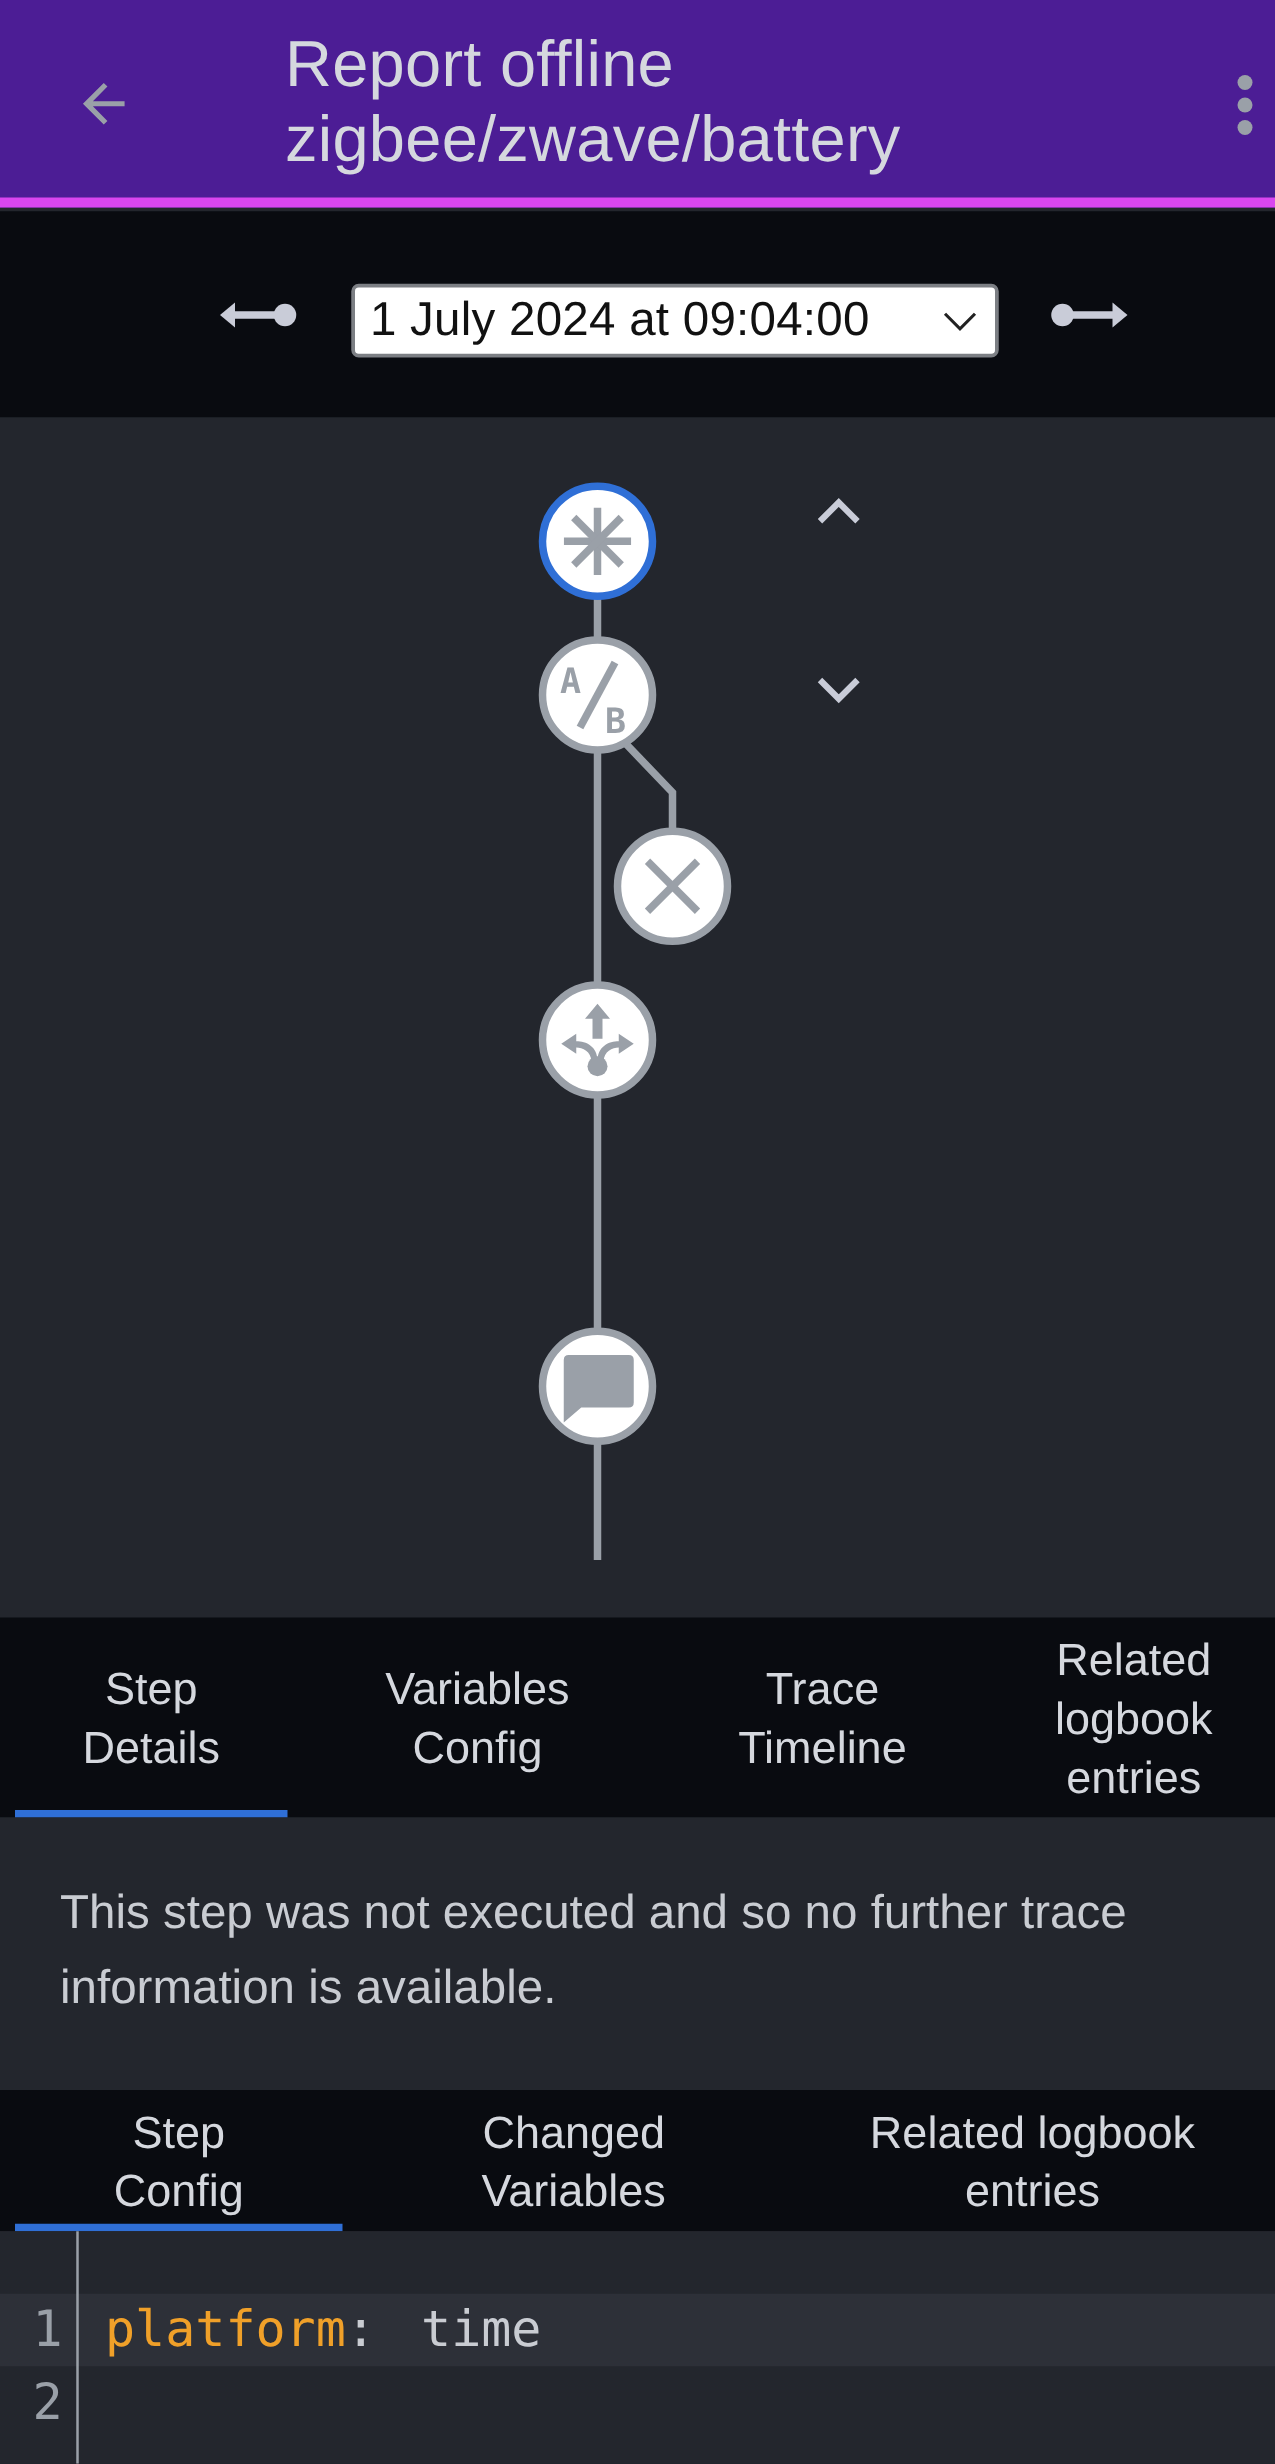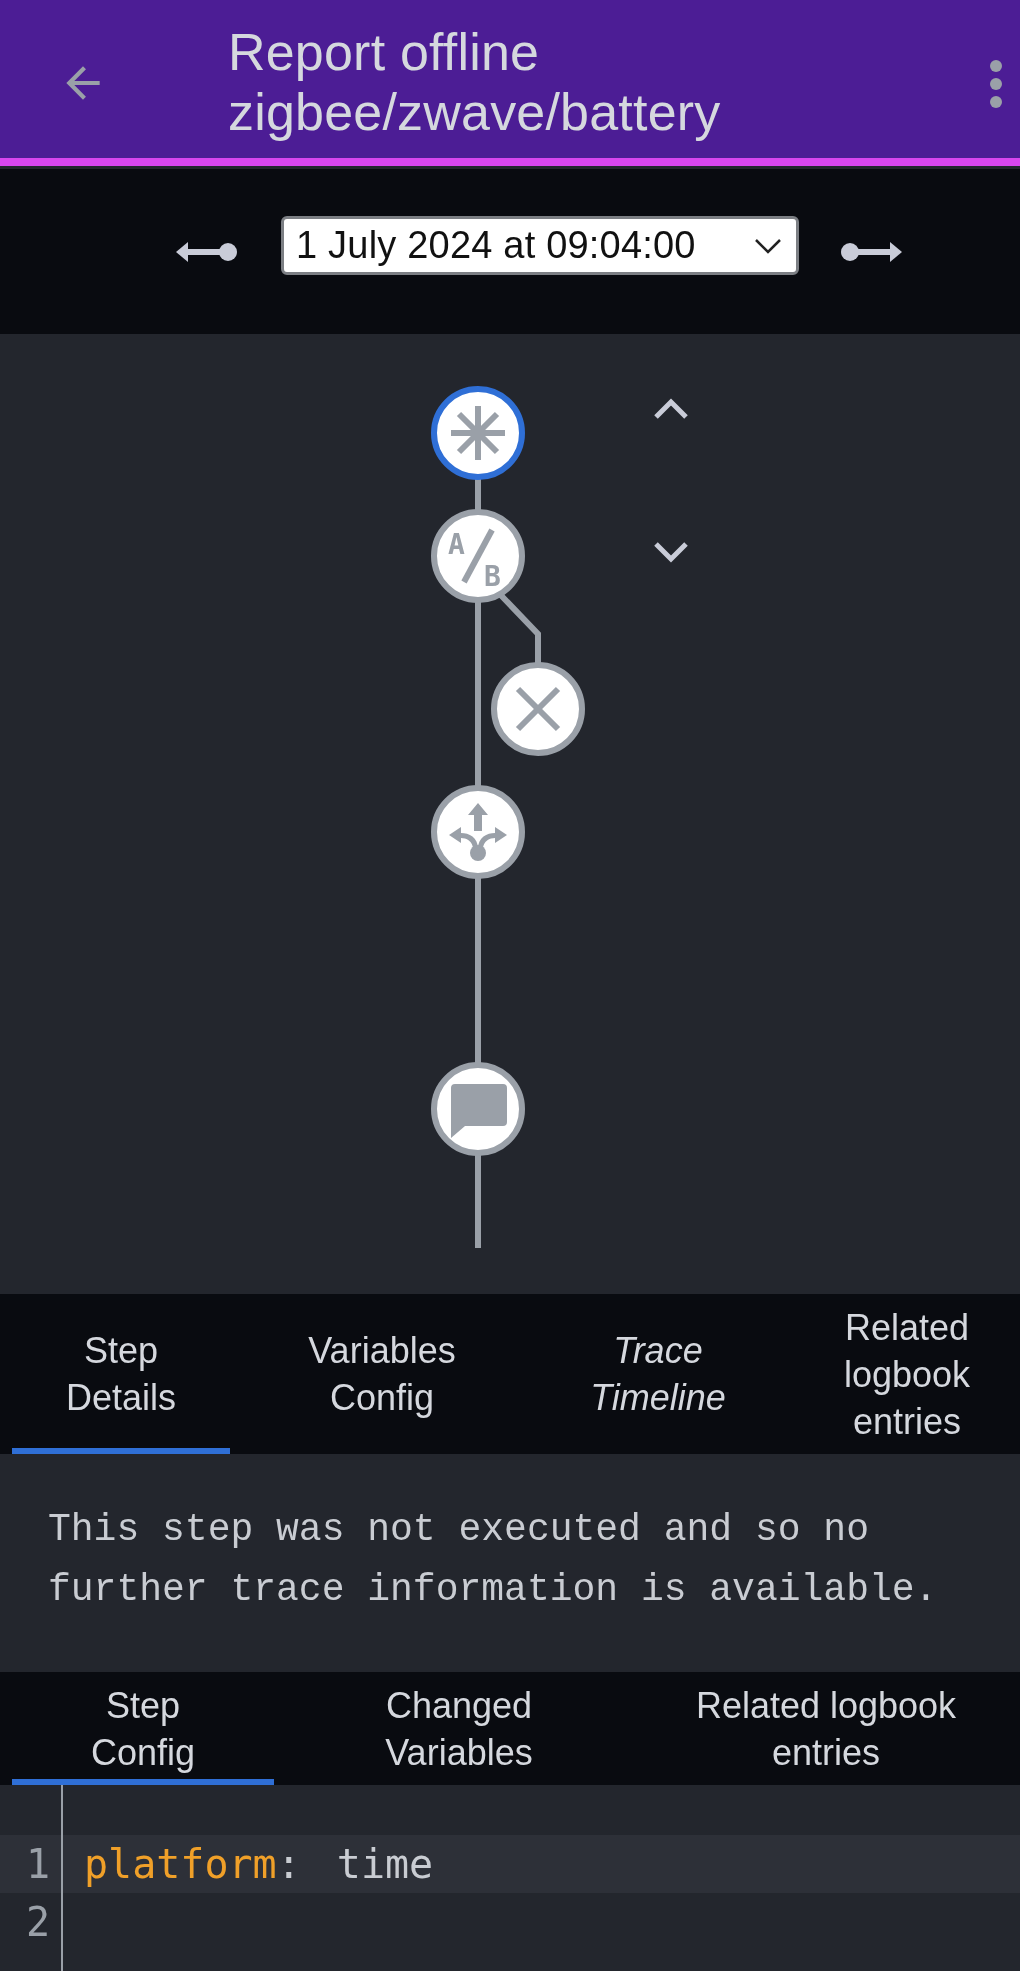--- a/index.html
+++ b/index.html
@@ -9,37 +9,37 @@
   
   .header { position: absolute; left: 0; top: 0; width: 1020px; height: 166px; background: #4c1d95; border-bottom: 8px solid #d946ef; }
   .back-btn { position: absolute; left: 52px; top: 52px; width: 62px; height: 62px; display:flex; align-items:center; justify-content:center; cursor:pointer; }
   .title { position: absolute; left: 228px; top: 22px; color: #d5d8de; font-size: 52px; line-height: 60px; letter-spacing: 0.2px; }
   .menu-btn { position: absolute; left: 976px; top: 52px; width: 40px; height: 64px; display:flex; flex-direction:column; align-items:center; justify-content:center; gap: 6px; cursor:pointer; }
   .menu-btn span { width: 12px; height: 12px; border-radius: 50%; background: #9aa0a8; display:block; }
 
   
   .selector-row { position: absolute; left: 0; top: 169px; width: 1020px; height: 165px; background: #090b10; }
   .nav-arrow { position: absolute; top: 232px; width: 70px; height: 40px; cursor:pointer; }
-  .date-select { position: absolute; left: 281px; top: 216px; width: 518px; height: 59px; background: #ffffff; border: 3px solid #7c7f84; border-radius: 6px; display:flex; align-items:center; padding-left: 12px; cursor:pointer; }
+  .date-select { position: absolute; left: 281px; top: 227px; width: 518px; height: 59px; background: #ffffff; border: 3px solid #7c7f84; border-radius: 6px; display:flex; align-items:center; padding-left: 12px; cursor:pointer; }
   .date-select .val { font-size: 38px; color: #111; flex: 1; letter-spacing: 0.2px; }
   .date-select .chev { width: 40px; height: 30px; margin-right: 8px; }
 
   
   .graph { position: absolute; left: 0; top: 334px; width: 1020px; height: 960px; background: #23262d; }
   .node { position: absolute; width: 94px; height: 94px; border-radius: 50%; background: #ffffff; border: 6px solid #9aa0a8; display:flex; align-items:center; justify-content:center; cursor:pointer; }
   .node.active { border-color: #2f6fd6; }
   .line { position: absolute; background: #9aa0a8; }
   .updown { position: absolute; width: 60px; height: 50px; cursor:pointer; display:flex; align-items:center; justify-content:center; }
 
   
   .tabs1 { position: absolute; left: 0; top: 1294px; width: 1020px; height: 160px; background: #090b10; display:flex; }
   .tab { position: relative; display:flex; align-items:center; justify-content:center; text-align:center; color: #d5d8de; font-size: 36px; line-height: 47px; cursor:pointer; }
   .tab .ind { position: absolute; left: 12px; right: 12px; bottom: 0; height: 6px; background: #2f6fd6; }
   .details { position: absolute; left: 0; top: 1454px; width: 1020px; height: 218px; background: #23262d; }
-  .details p { position: absolute; left: 48px; top: 46px; width: 960px; color: #c9ccd2; font-size: 38px; line-height: 60px; font-family: Liberation Mono, monospace; }
+  .details p { position: absolute; left: 48px; top: 46px; width: 960px; color: #c9ccd2; font-size: 38px; line-height: 60px; }
 
   .tabs2 { position: absolute; left: 0; top: 1672px; width: 1020px; height: 113px; background: #090b10; display:flex; }
   .tabs2 .tab { font-size: 36px; line-height: 47px; }
 
   
   .editor { position: absolute; left: 0; top: 1785px; width: 1020px; height: 186px; background: #23262d; }
   .gutter { position: absolute; left: 0; top: 0; width: 63px; height: 186px; background: #23262d; border-right: 2px solid #9aa0a8; }
   .code-line { position: absolute; left: 0; width: 1020px; height: 58px; font-family: "DejaVu Sans Mono", monospace; font-size: 40px; line-height: 58px; }
   .code-line.active-line { background: #2d3038; }
   .ln { position: absolute; left: 0; width: 50px; text-align: right; color: #9aa0a8; }
@@ -163,21 +163,21 @@
   <div class="tabs1">
     <div class="tab" style="width:242px;">
       <span style="white-space:pre-line;">Step
 Details</span>
       <div class="ind" style="left:12px; right:12px;"></div>
     </div>
     <div class="tab" style="width:280px;">
       <span style="white-space:pre-line;">Variables
 Config</span>
     </div>
-    <div class="tab" style="width:272px;font-style:italic;">
+    <div class="tab" style="width:272px;">
       <span style="white-space:pre-line;">Trace
 Timeline</span>
     </div>
     <div class="tab" style="width:226px;">
       <span style="white-space:pre-line;">Related
 logbook
 entries</span>
     </div>
   </div>
 

